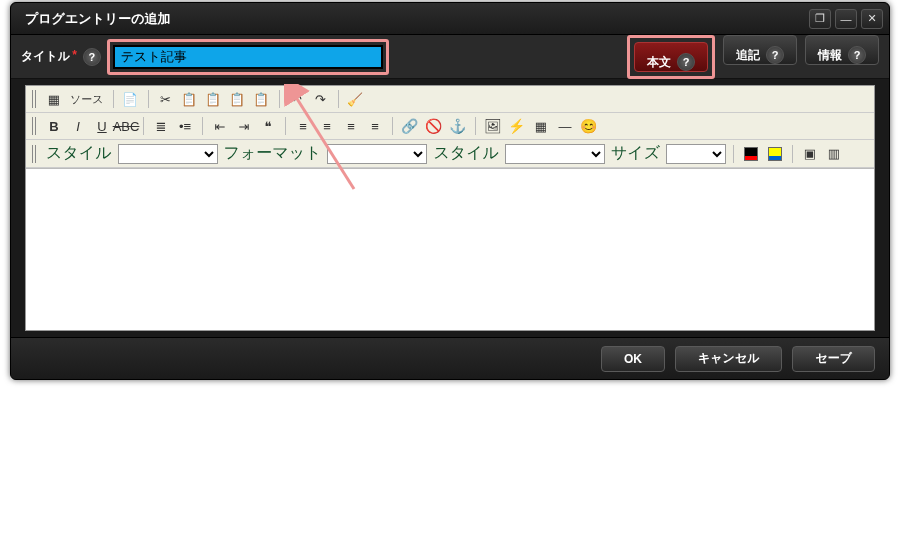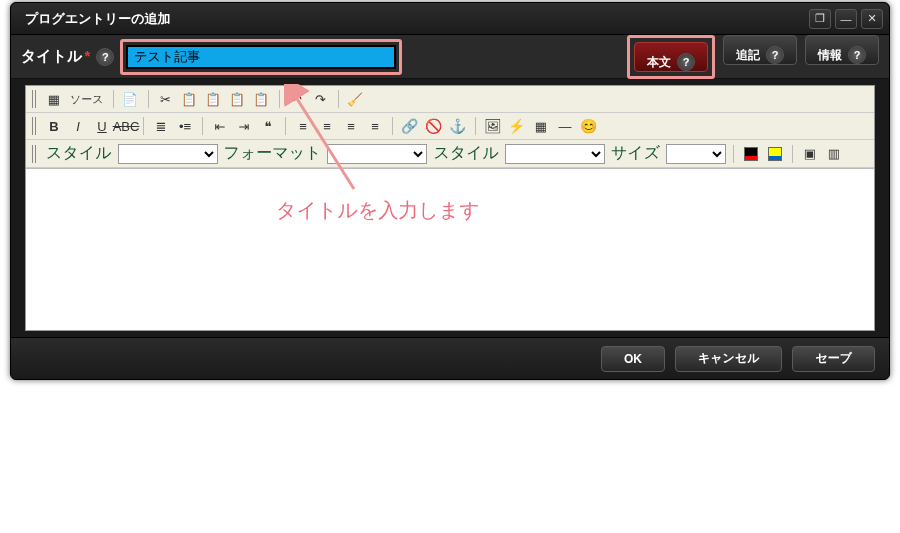--- a/index.html
+++ b/index.html
@@ -50,21 +50,21 @@
   .form-row {
     height: 44px;
     background: #2a2a2a;
     display: flex;
     align-items: center;
     padding: 0 10px;
     gap: 6px;
     border-bottom: 1px solid #111;
   }
   .field-label {
-    color: #fff; font-size: 15px; font-weight: bold;
+    color: #fff; font-size: 12px; font-weight: bold;
     display: flex; align-items: flex-start; gap: 2px;
   }
   .req { color: #e33; }
   .help-badge {
     width: 18px; height: 18px;
     border-radius: 50%;
     background: radial-gradient(#666,#333);
     color: #fff; font-size: 11px; font-weight: bold;
     display: flex; align-items: center; justify-content: center;
     border: 1px solid #555;
@@ -315,21 +315,20 @@
 
     <div class="editor-body">
       <svg class="arrow" width="80" height="110">
         <defs>
           <marker id="ah" markerWidth="10" markerHeight="10" refX="2" refY="5" orient="auto">
             <path d="M0,0 L10,5 L0,10 Z" fill="#ee9595"></path>
           </marker>
         </defs>
         <line x1="70" y1="105" x2="10" y2="10" stroke="#ee9595" stroke-width="3" marker-end="url(#ah)"></line>
       </svg>
-      <div class="annotation">タイトルを入力します</div>
     </div>
   </div>
 
   <div class="footer">
     <button class="btn">OK</button>
     <button class="btn">キャンセル</button>
     <button class="btn">セーブ</button>
   </div>
 
 </div>

